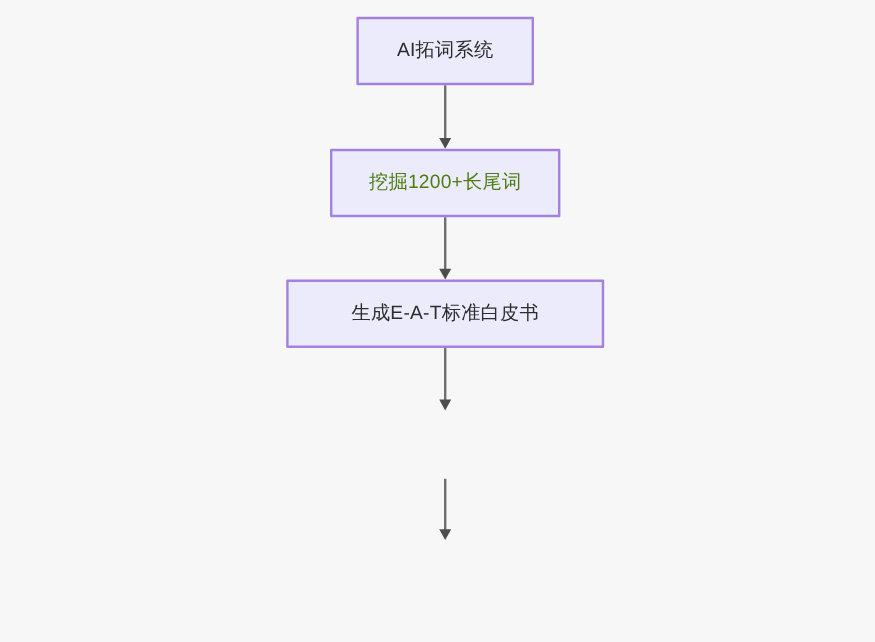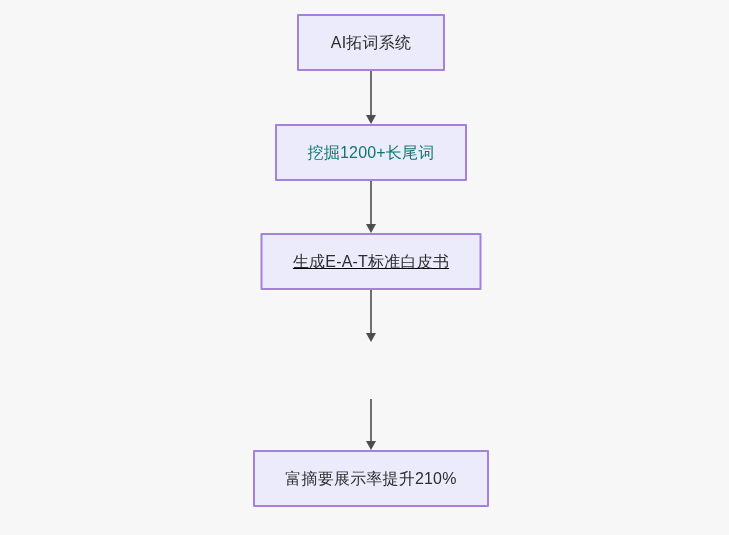--- a/index.html
+++ b/index.html
@@ -84,21 +84,18 @@
       <div class="edge-head" style="border-top-color: rgb(77, 77, 77);"></div>
     </div>
     <div class="edge" style="left: 371px; top: 399px; width: 12px; height: 51px;">
       <div class="edge-line" style="height: 43px; background: rgb(111, 111, 111);"></div>
       <div class="edge-head" style="border-top-color: rgb(77, 77, 77);"></div>
     </div>
     <div class="node" style="left: 371px; top: 14px; width: 148px; height: 57px; background: rgb(235, 235, 252); border-color: rgb(164, 129, 221);">
       <span class="node-label" style="color: rgb(45, 45, 45);">AI拓词系统</span>
     </div>
     <div class="node" style="left: 371px; top: 124px; width: 192px; height: 57px; background: rgb(235, 235, 252); border-color: rgb(164, 129, 221);">
-      <span class="node-label" style="color: #0f766e;">挖掘1200+长尾词</span>
+      <span class="node-label" style="color: #4d7c0f;">挖掘1200+长尾词</span>
     </div>
-    <div class="node" style="left: 371px; top: 233px; width: 221px; height: 57px; background: rgb(235, 235, 252); border-color: rgb(164, 129, 221); text-decoration: underline;">
+    <div class="node" style="left: 371px; top: 233px; width: 265px; height: 57px; background: rgb(235, 235, 252); border-color: rgb(164, 129, 221);">
       <span class="node-label" style="color: rgb(45, 45, 45);">生成E-A-T标准白皮书</span>
-    </div>
-    <div class="node" style="left: 371px; top: 450px; width: 236px; height: 57px; background: rgb(235, 235, 252); border-color: rgb(164, 129, 221);">
-      <span class="node-label" style="color: rgb(45, 45, 45);">富摘要展示率提升210%</span>
     </div>
   </div>
 
 </body></html>

